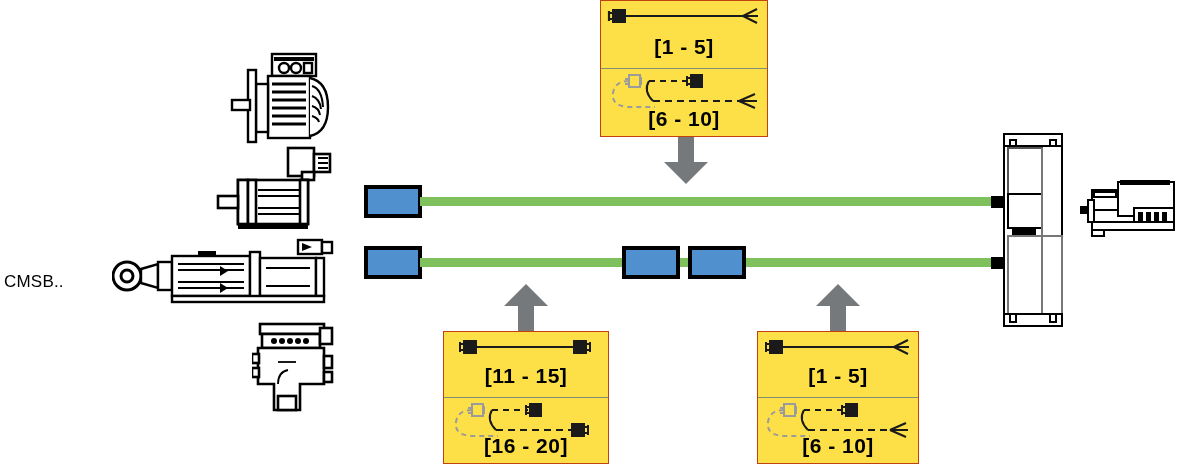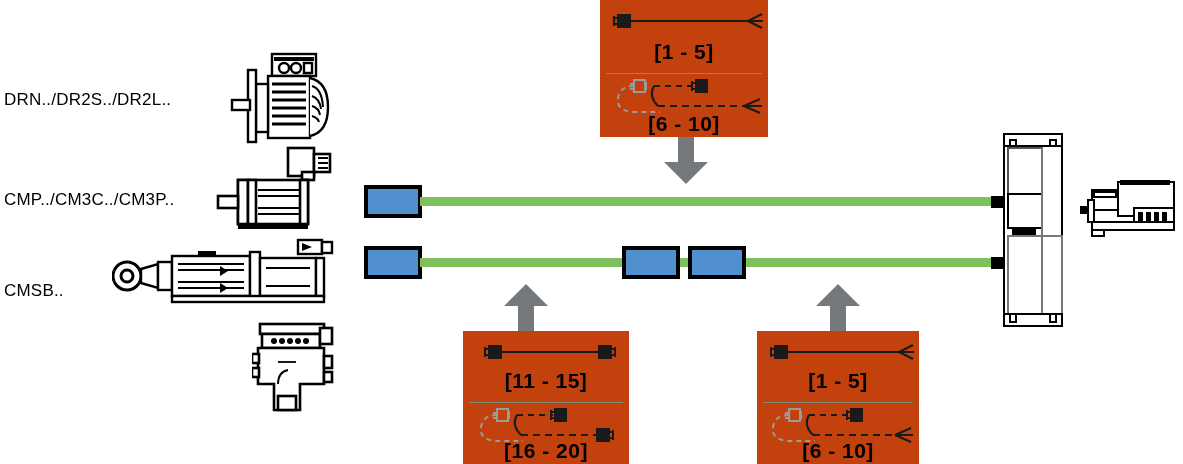--- a/index.html
+++ b/index.html
@@ -15,42 +15,40 @@
   
   .device{position:absolute;}
 
   
   .cable{position:absolute;height:9px;background:#7dc05c;}
   .plugbox{position:absolute;background:#5090ce;border:4px solid #000;
            box-sizing:border-box;}
   .endsq{position:absolute;width:12px;height:12px;background:#000;}
 
   
-  .infobox{position:absolute;background:#c2410c;border:6px solid #c2410c;
+  .infobox{position:absolute;background:#fde047;border:1px solid #c2410c;
            box-sizing:border-box;}
   .infocell{position:relative;box-sizing:border-box;}
   .infocell.top{border-bottom:1px solid #7f8f77;}
   .sym{position:absolute;left:0;top:0;width:100%;}
   .rng{position:absolute;left:0;width:100%;text-align:center;
        font-size:21px;font-weight:bold;color:#000;
        font-family:"Liberation Sans",sans-serif;letter-spacing:.5px;}
 
   
   .arrow{position:absolute;}
 </style>
 </head>
 <body>
 
 <div class="canvas">
 
-  <div class="dev-label" style="left:4px;top:90px;">DRN../DR2S../DR2L..</div>
-
-  <div class="dev-label" style="left:4px;top:190px;">CMP../CM3C../CM3P..</div>
-
-  <div class="dev-label" style="left:4px;top:272px;margin-top:9px;">CMSB..</div>
+
+
+  <div class="dev-label" style="left:4px;top:272px;">CMSB..</div>
 
 
   <div class="device" style="left:228px;top:48px;">
     <svg width="106" height="96" viewBox="0 0 106 96">
       <g fill="none" stroke="#000" stroke-width="2.4">
 
         <rect x="44" y="6" width="44" height="22" fill="#fff"></rect>
         <rect x="46" y="9" width="40" height="4" fill="#000" stroke="none"></rect>
         <circle cx="56" cy="20" r="5"></circle>
           <circle cx="68" cy="20" r="5"></circle>
@@ -311,21 +309,21 @@
               <path d="M138 32 L156 32"></path>
               <path d="M138 32 L154 39"></path>
             </g>
           </g>
         </svg>
       </div>
       <div class="rng" style="top:38px;">[6 - 10]</div>
     </div>
   </div>
 
-  <div class="infobox" style="left:443px;top:331px;width:166px;height:133px;margin-left:20px;">
+  <div class="infobox" style="left:443px;top:331px;width:166px;height:133px;">
 
     <div class="infocell top" style="height:66px;">
       <div class="sym">
         <svg width="164" height="30" viewBox="0 0 164 30">
           <g stroke="#1a1a1a" stroke-width="2" fill="none">
             <line x1="30" y1="15" x2="132" y2="15"></line>
             <rect x="20" y="9" width="12" height="12" fill="#1a1a1a"></rect>
             <line x1="16" y1="10" x2="16" y2="20"></line>
             <line x1="16" y1="12" x2="21" y2="12"></line>
             <line x1="16" y1="18" x2="21" y2="18"></line>

